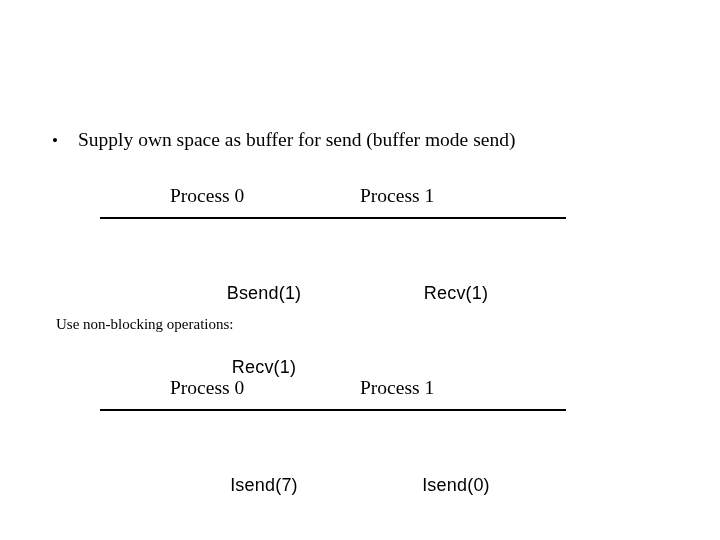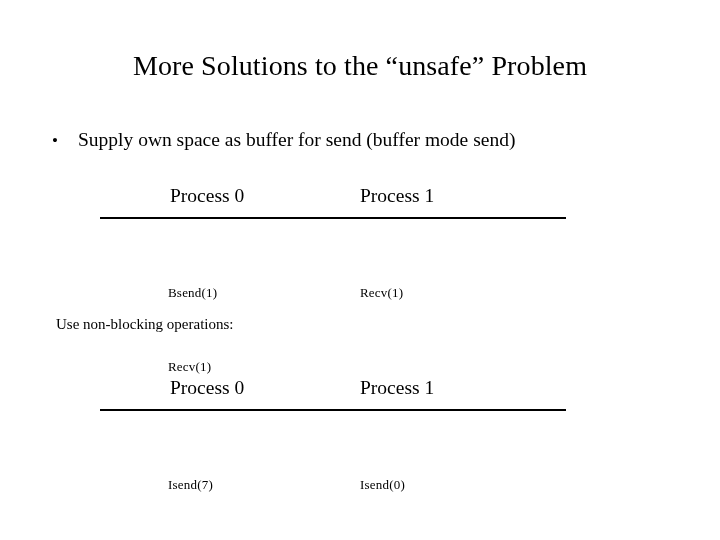--- a/index.html
+++ b/index.html
@@ -102,36 +102,36 @@
     margin-top: 9px;
   }
 
   .proc-body {
     display: flex;
     padding-left: 68px;
     box-sizing: border-box;
     margin-top: 13px;
   }
   .proc-body .col {
-    font-family: Liberation Serif, serif;
-    font-size: 13px;
+    font-family: Liberation Sans, sans-serif;
+    font-size: 18px;
     line-height: 24.5px;
     white-space: pre;
     letter-spacing: 0.2px;
+    text-align: center;
   }
   .proc-body .col-0 { width: 192px; flex: 0 0 192px; }
   .proc-body .col-1 { width: 192px; flex: 0 0 192px; }
   .code-line { display: block; }
 </style>
 </head>
 <body>
 
 <div class="slide">
 
-  <div class="slide-title">More Solutions to the “unsafe” Problem</div>
 
   <div class="bullet-row">
     <span class="bullet-mark">•</span>
     <span class="bullet-text">Supply own space as buffer for send (buffer mode send)</span>
   </div>
 
   <div class="proc-table table-1">
     <div class="proc-header">
       <div class="col col-0">Process 0</div>
       <div class="col col-1">Process 1</div>

